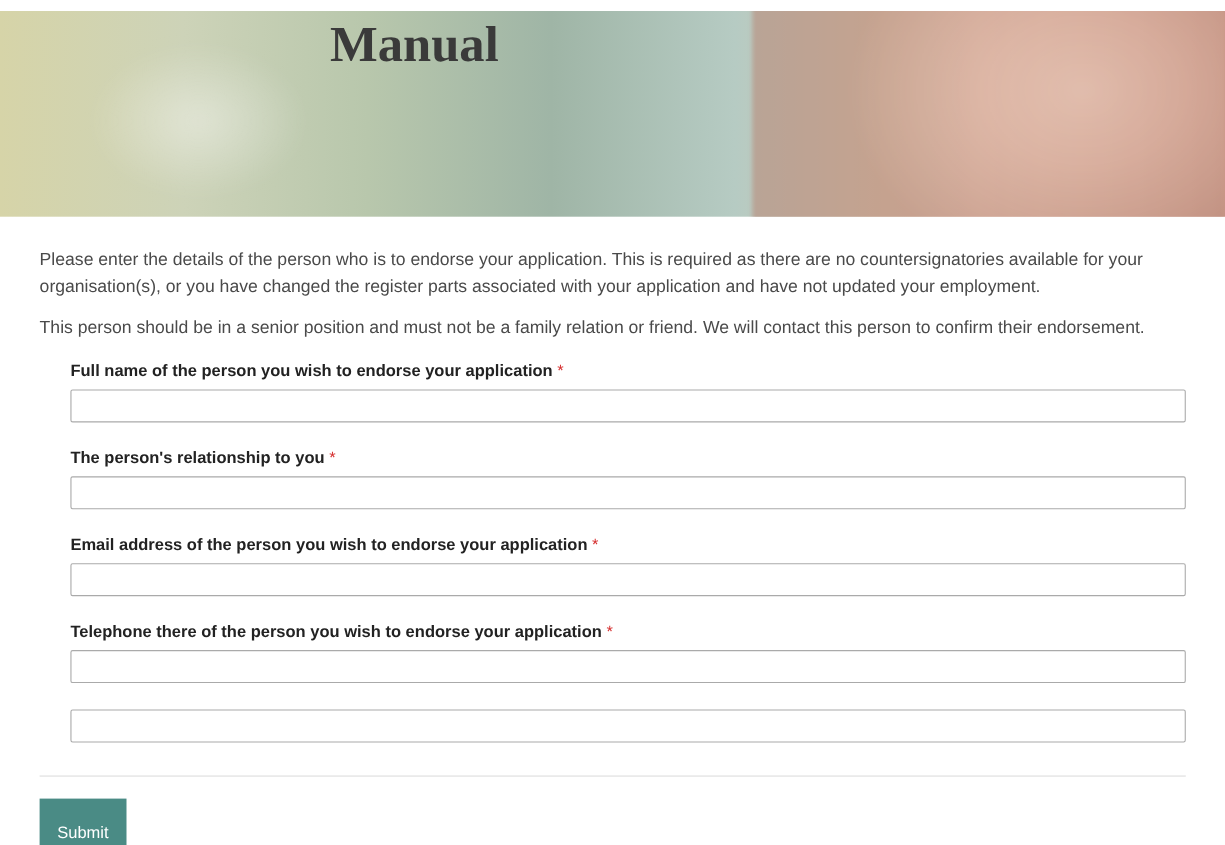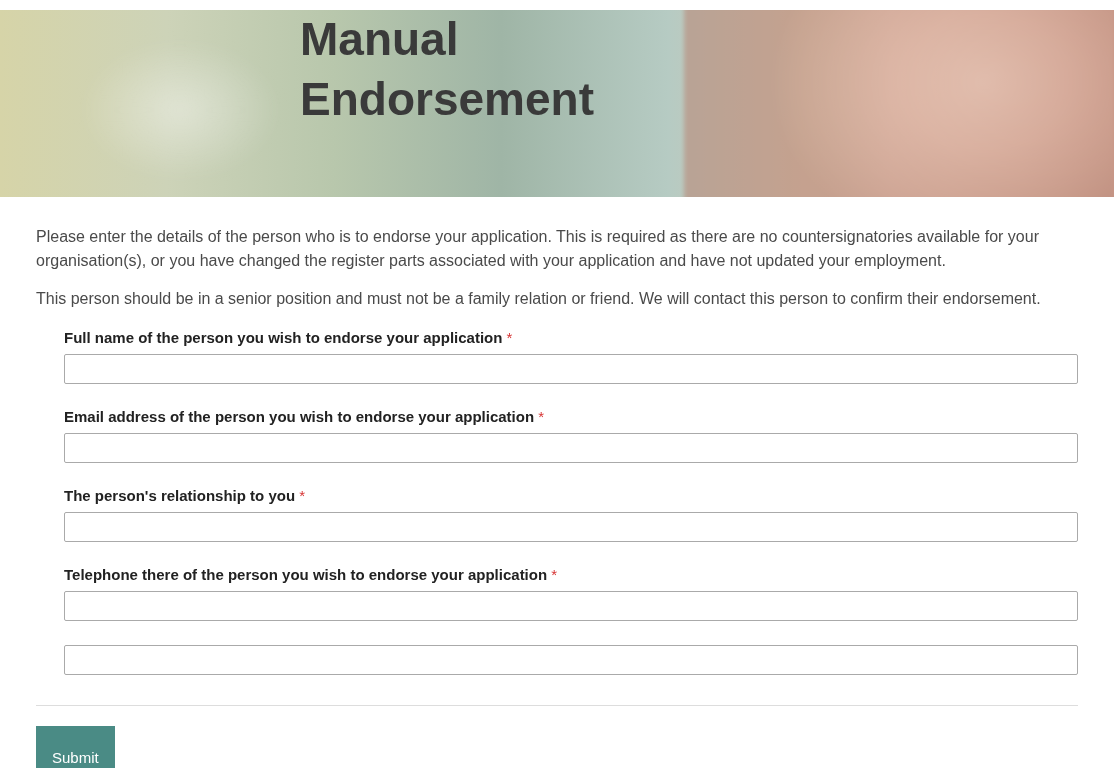--- a/index.html
+++ b/index.html
@@ -57,21 +57,21 @@
       height: 140px;
       background: radial-gradient(ellipse at center,
         rgba(255,255,255,0.4) 0%,
         rgba(255,255,255,0) 70%);
       filter: blur(8px);
     }
     .hero-title {
       position: absolute;
       left: 300px;
       top: 0;
-      font-family: Liberation Sans, sans-serif;
+      font-family: Liberation Serif, serif;
       font-size: 46px;
       font-weight: 700;
       color: #3a3a3a;
       line-height: 1.3;
       z-index: 2;
     }
     .content {
       padding: 28px 36px 40px 36px;
     }
     .intro-text {
@@ -121,49 +121,48 @@
       cursor: pointer;
     }
   </style>
 </head>
 <body>
 
 <div class="page">
   <div class="hero">
     <div class="hero-title">
       <span>Manual</span><br>
-      <span>Endorsement</span>
     </div>
   </div>
 
   <div class="content">
     <p class="intro-text">Please enter the details of the person who is to endorse your application. This is required as there are no countersignatories available for your organisation(s), or you have changed the register parts associated with your application and have not updated your employment.</p>
     <p class="intro-text">This person should be in a senior position and must not be a family relation or friend. We will contact this person to confirm their endorsement.</p>
 
     <div class="form-wrap">
 
       <div class="form-group">
         <label class="form-label">
           <span>Full name of the person you wish to endorse your application</span>
           <span class="required">*</span>
         </label>
         <input type="text" class="form-input" value="" style="">
       </div>
 
       <div class="form-group">
         <label class="form-label">
-          <span>Email address of the person you wish to endorse your application</span>
+          <span>The person's relationship to you</span>
           <span class="required">*</span>
         </label>
         <input type="text" class="form-input" value="" style="">
       </div>
 
       <div class="form-group">
         <label class="form-label">
-          <span>The person's relationship to you</span>
+          <span>Email address of the person you wish to endorse your application</span>
           <span class="required">*</span>
         </label>
         <input type="text" class="form-input" value="" style="">
       </div>
 
       <div class="form-group">
         <label class="form-label">
           <span>Telephone there of the person you wish to endorse your application</span>
           <span class="required">*</span>
         </label>

